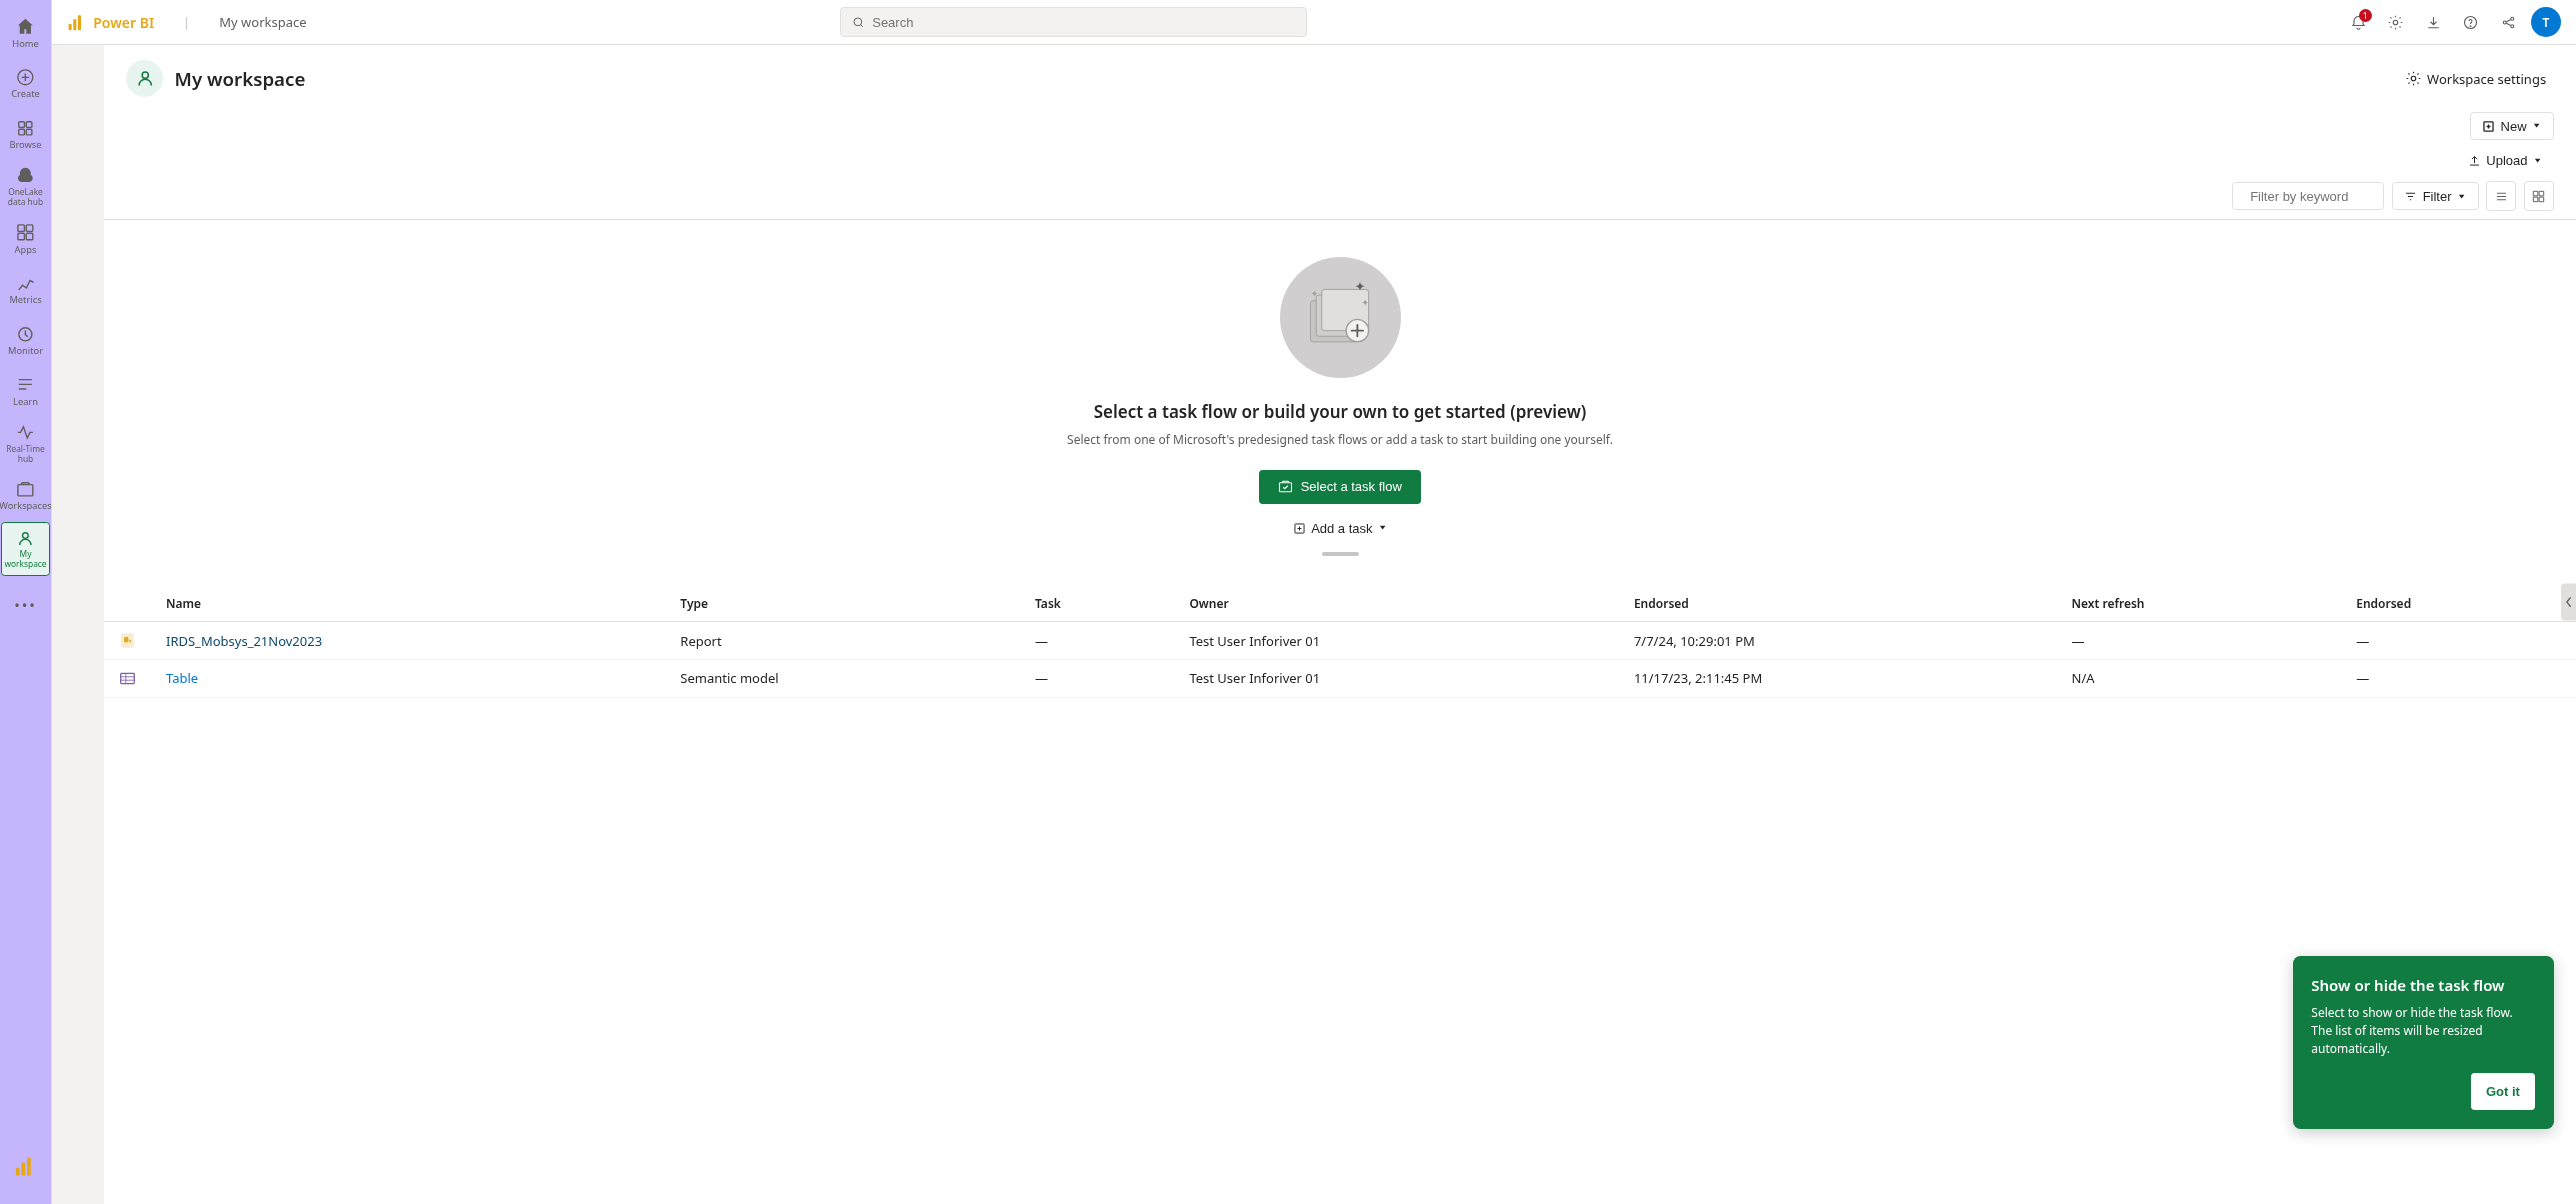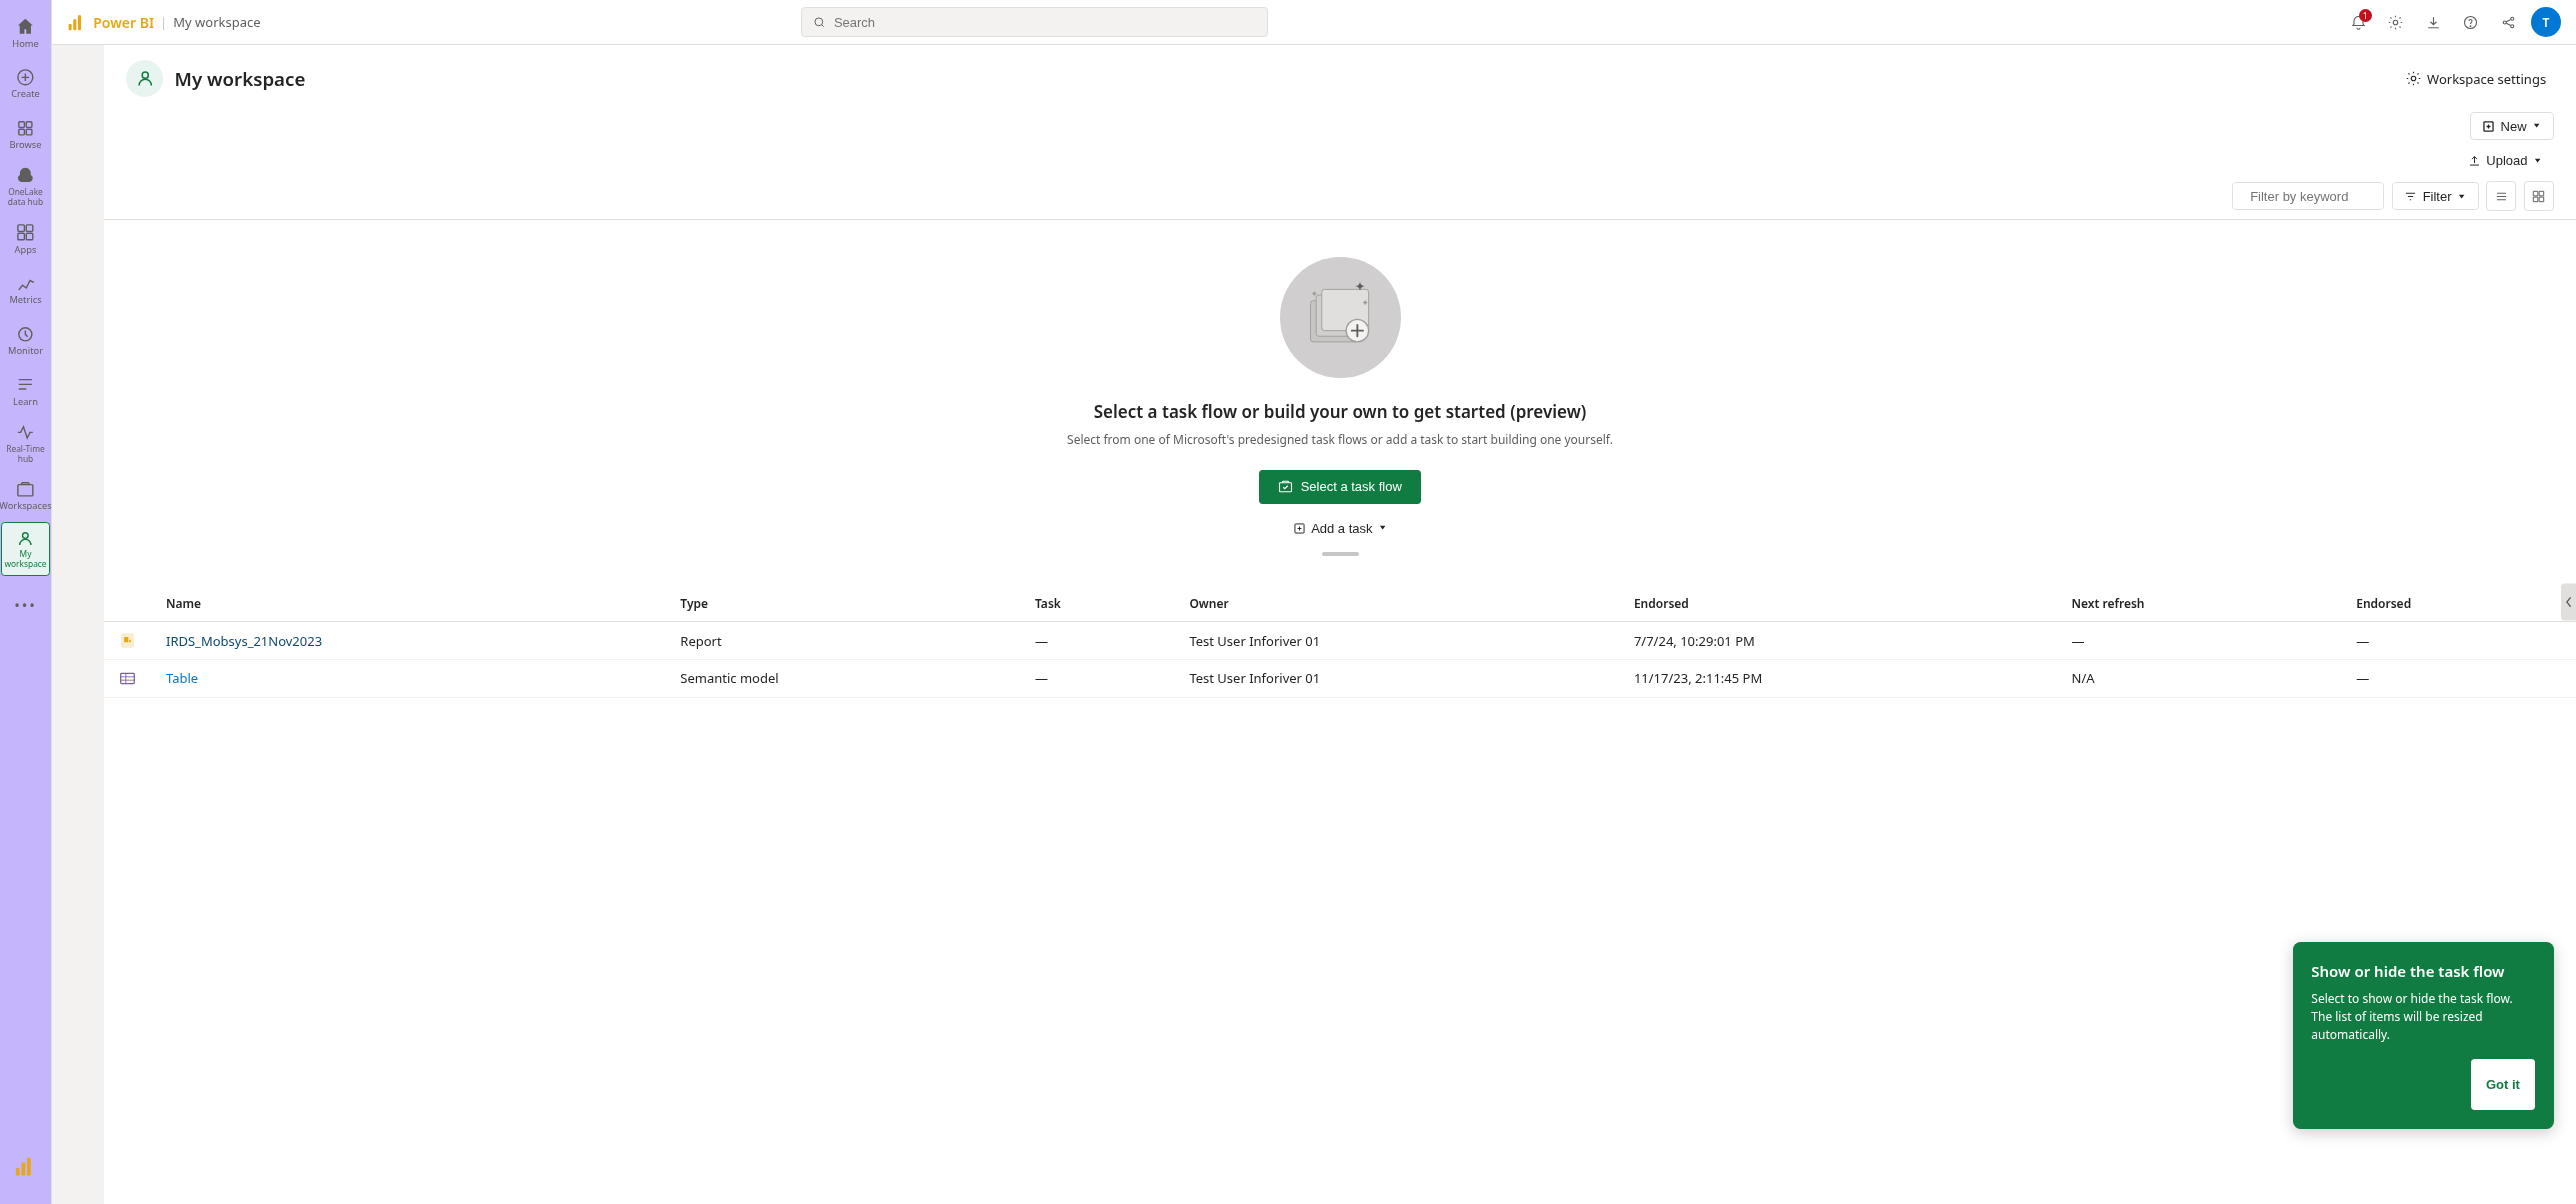--- a/index.html
+++ b/index.html
@@ -42,21 +42,21 @@
     .topbar {
       position: fixed;
       top: 0; left: 52px; right: 0;
       height: 45px;
       background: #fff;
       border-bottom: 0.9px solid #e1dfdd;
       display: flex;
       align-items: center;
       padding: 0 15px;
       z-index: 99;
-      gap: 6px;
+      gap: 29px;
     }
     .topbar-brand { display: flex; align-items: center; gap: 7.5px; color: #e6a817; font-weight: 600; font-size: 14px; }
     .topbar-brand svg { width: 18.7px; height: 18.7px; }
     .topbar-workspace { color: #605e5c; font-size: 13px; }
     .topbar-search {
       flex: 1;
       max-width: 467px;
       margin: 0 auto;
       display: flex;
       align-items: center;
@@ -279,21 +279,21 @@
       box-shadow: 0 3.7px 15px rgba(0,0,0,0.2);
     }
     .tooltip-popup-title { font-size: 15px; font-weight: 600; margin-bottom: 9.3px; }
     .tooltip-popup-body { font-size: 12px; line-height: 1.5; margin-bottom: 15px; }
     .tooltip-popup-actions { display: flex; justify-content: flex-end; }
     .btn-got-it {
       background: #fff;
       color: #107c41;
       border: none;
       border-radius: 3.7px;
-      padding: 18px 15px;
+      padding: 11px 15px;
       font-size: 13px;
       font-weight: 600;
       cursor: pointer;
     }
 
     
     .collapse-arrow {
       position: fixed;
       right: 0;
       top: 50%;

